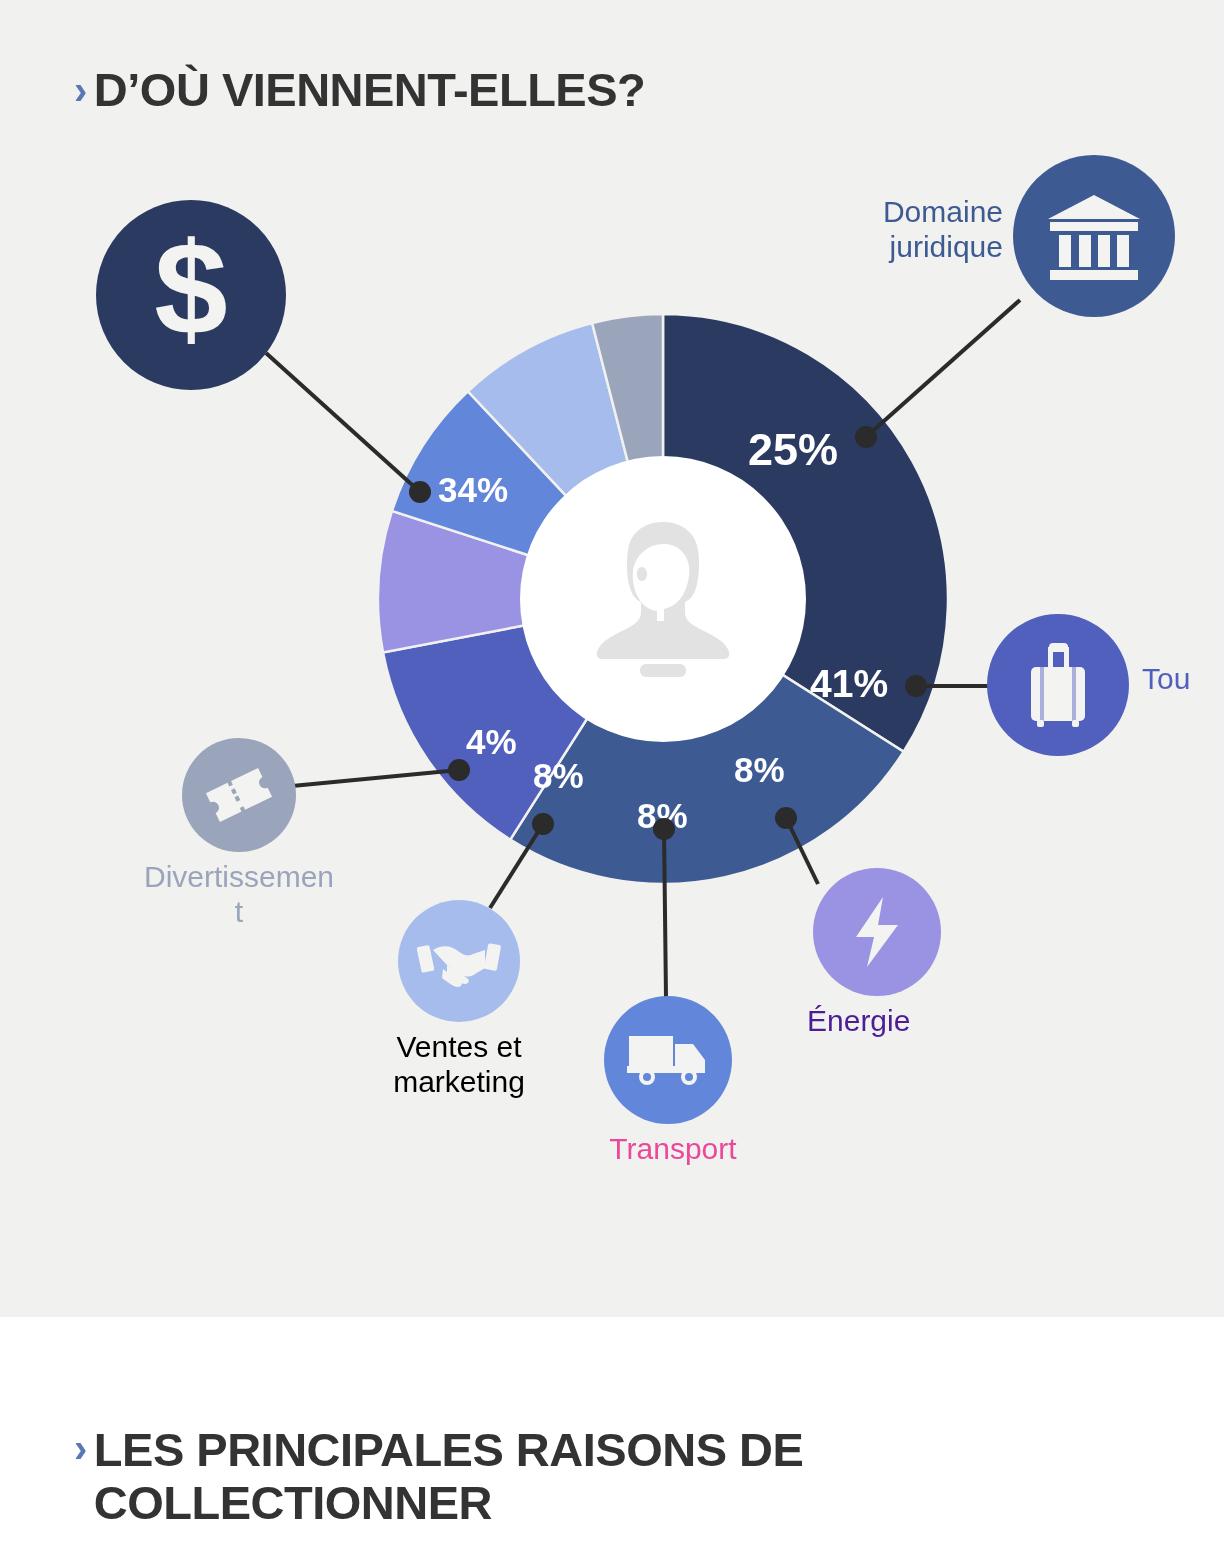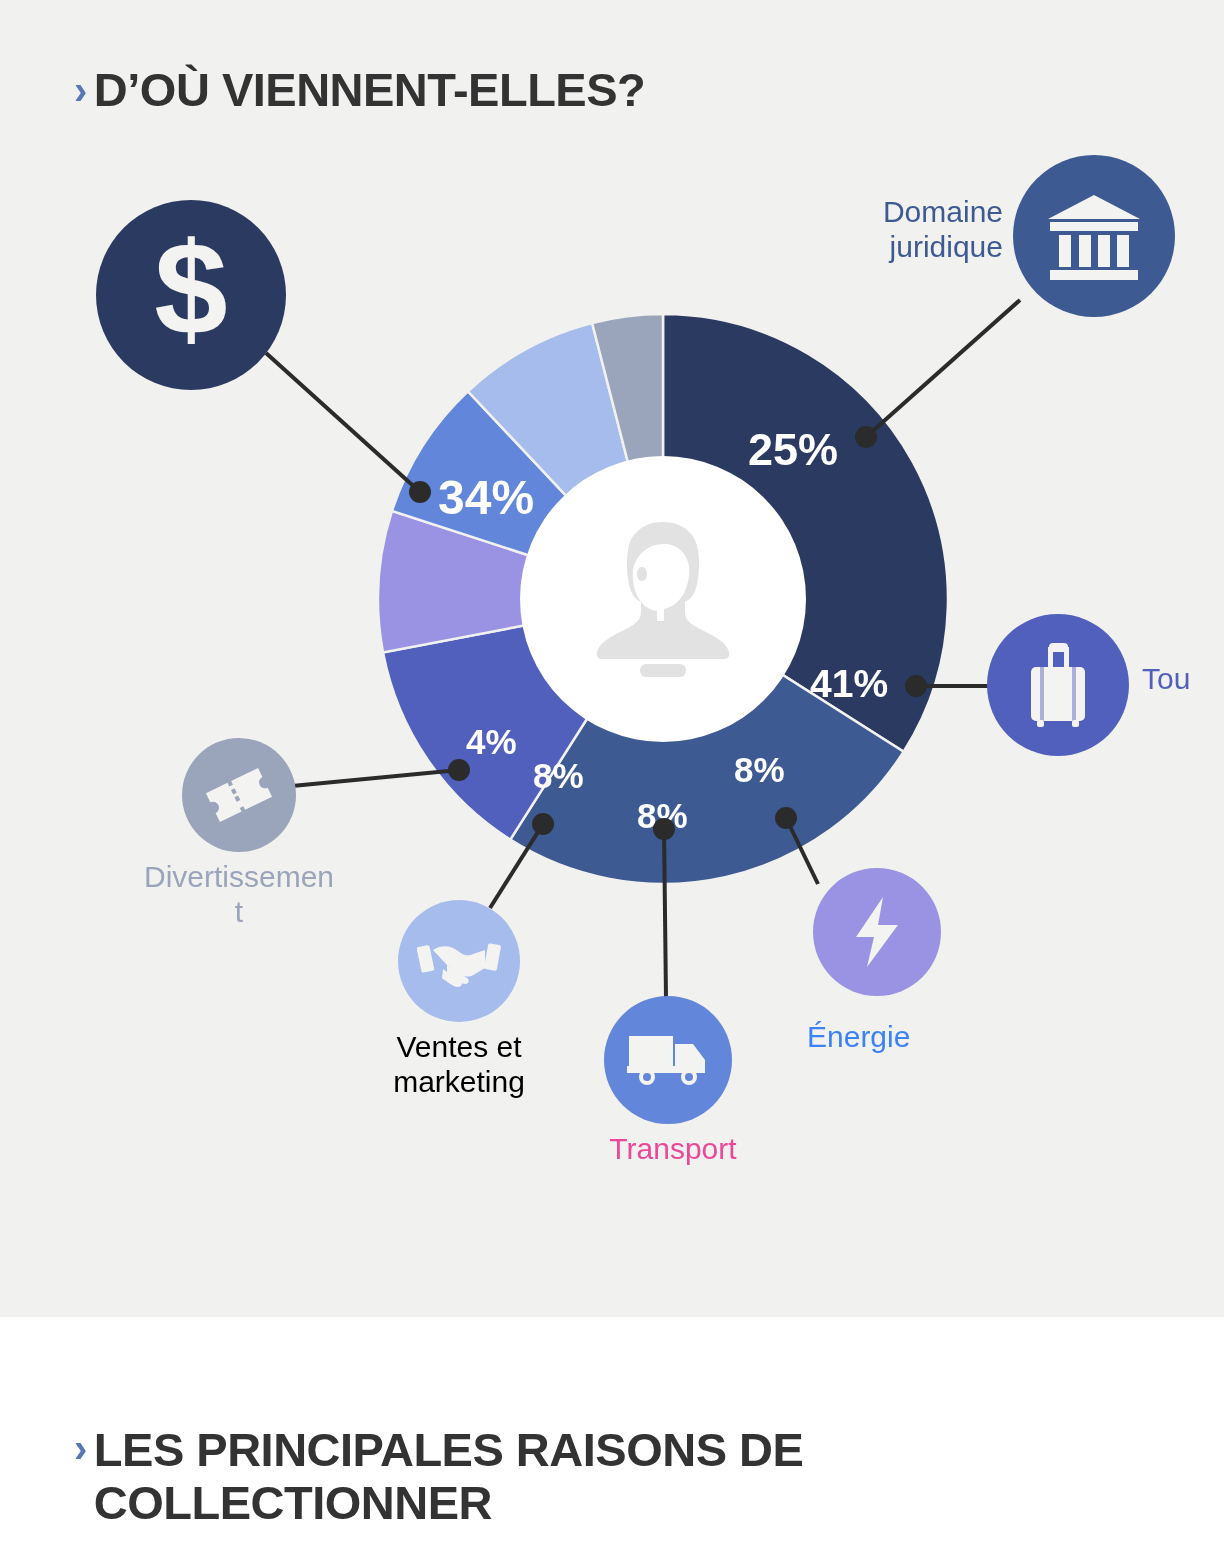--- a/index.html
+++ b/index.html
@@ -86,21 +86,21 @@
   #cal-legal{left:1013px;top:155px;}
   #cal-legal .circ{width:162px;height:162px;background:#3d5a92;}
   #cal-legal .lab{left:-200px;top:40px;width:190px;text-align:right;color:#3d5a92;}
 
   #cal-tourism{left:987px;top:614px;}
   #cal-tourism .circ{width:142px;height:142px;background:#5160bd;}
   #cal-tourism .lab{left:155px;top:48px;width:120px;color:#5160bd;}
 
   #cal-energy{left:813px;top:868px;}
   #cal-energy .circ{width:128px;height:128px;background:#9a93e3;}
-  #cal-energy .lab{left:-6px;top:152px;width:200px;color:#3b82f6;}
+  #cal-energy .lab{left:-6px;top:136px;width:200px;color:#4c1d95;}
 
   #cal-transport{left:604px;top:996px;}
   #cal-transport .circ{width:128px;height:128px;background:#6287da;}
   #cal-transport .lab{left:-26px;top:136px;width:190px;text-align:center;color:#ec4899;}
 
   #cal-sales{left:398px;top:900px;}
   #cal-sales .circ{width:122px;height:122px;background:#a6bcec;}
   #cal-sales .lab{left:-44px;top:130px;width:210px;text-align:center;color:#000000;}
 
   #cal-ent{left:182px;top:738px;}
@@ -125,21 +125,21 @@
         <path d="M 285 285 L 525.6334587680742 437.71063656901407 A 285 285 0 0 1 132.28936343098601 525.6334587680743 Z" fill="#3d5a92" stroke="#f1f1ef" stroke-width="2.5"></path>
         <path d="M 285 285 L 132.28936343098601 525.6334587680743 A 285 285 0 0 1 5.04813354232374 338.4036746569314 Z" fill="#5160bd" stroke="#f1f1ef" stroke-width="2.5"></path>
         <path d="M 285 285 L 5.04813354232374 338.4036746569314 A 285 285 0 0 1 13.94889285588124 196.9301566031399 Z" fill="#9a93e3" stroke="#f1f1ef" stroke-width="2.5"></path>
         <path d="M 285 285 L 13.94889285588124 196.9301566031399 A 285 285 0 0 1 89.90407481032383 77.24394118489761 Z" fill="#6287da" stroke="#f1f1ef" stroke-width="2.5"></path>
         <path d="M 285 285 L 89.90407481032383 77.24394118489761 A 285 285 0 0 1 214.12338215801648 8.953799078340126 Z" fill="#a6bcec" stroke="#f1f1ef" stroke-width="2.5"></path>
         <path d="M 285 285 L 214.12338215801648 8.953799078340126 A 285 285 0 0 1 285.0000000000002 0 Z" fill="#9aa5bb" stroke="#f1f1ef" stroke-width="2.5"></path>
       </g>
   </svg>
 </div>
 
-<div class="pct" style="left:438px;top:470px;font-size:48px;">34%</div>
+<div class="pct" style="left:438px;top:470px;font-size:35px;">34%</div>
 <div class="pct" style="left:748px;top:424px;font-size:45px;">25%</div>
 <div class="pct" style="left:810px;top:662px;font-size:39px;">41%</div>
 <div class="pct" style="left:734px;top:750px;font-size:35px;">8%</div>
 <div class="pct" style="left:637px;top:796px;font-size:35px;">8%</div>
 <div class="pct" style="left:533px;top:756px;font-size:35px;">8%</div>
 <div class="pct" style="left:466px;top:722px;font-size:35px;">4%</div>
 
 <div id="center-hole">
   <svg width="150" height="170" viewBox="0 0 150 170">
     <path fill="#e2e2e2" d="M75 8c-21 0-33 13-35 28-2 14-1 28 2 38 2 7 6 12 11 14l0 10c0 9-7 13-17 18-14 7-24 12-27 22-1 4 1 7 5 7l122 0c4 0 6-3 5-7-3-10-13-15-27-22-10-5-17-9-17-18l0-10c5-2 9-7 11-14 3-10 4-24 2-38C108 21 96 8 75 8z"></path>

